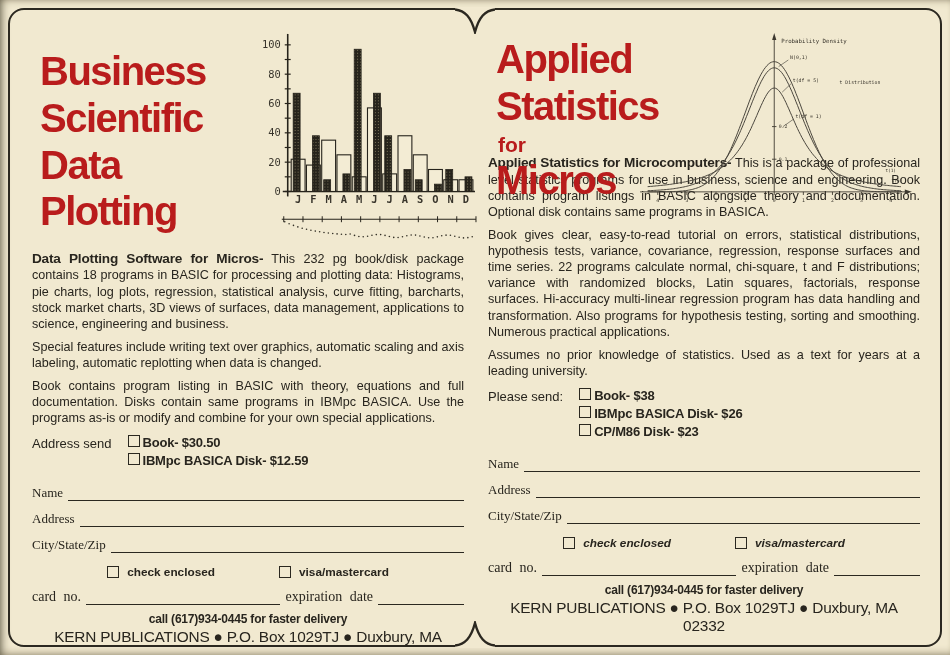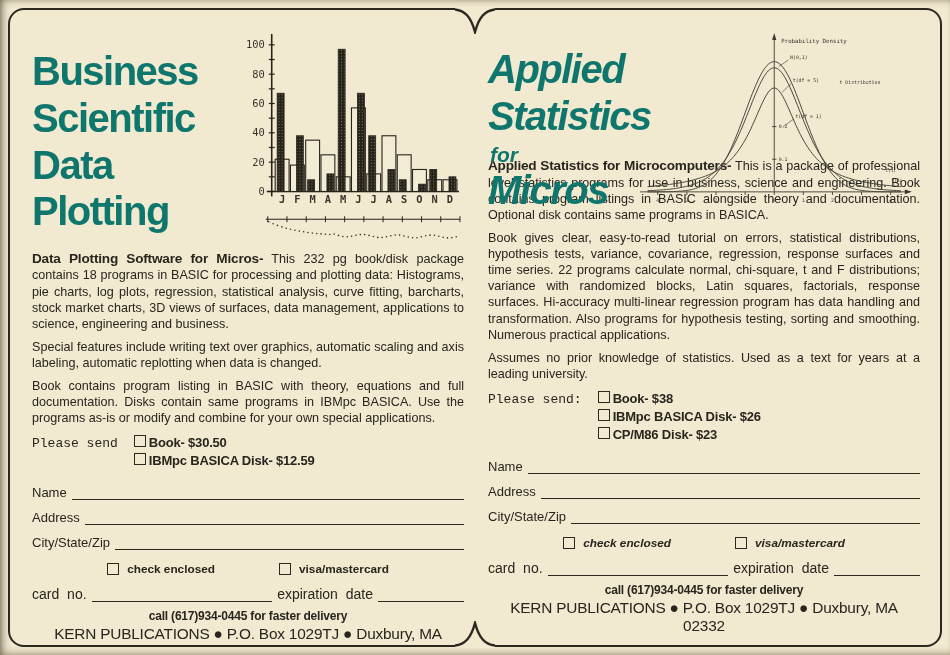--- a/index.html
+++ b/index.html
@@ -7,37 +7,37 @@
         box-shadow:inset 8px 0 10px -7px #5f5946, inset 0 -7px 10px -7px #8b8166, inset 0 6px 8px -7px #8b8166;
         font-family:"Liberation Sans",sans-serif;color:#28251e;}
   .coupon{position:absolute;inset:8px;border:2.4px solid #2b2820;border-radius:16px;}
   .notch{position:absolute;left:50%;margin-left:-20px;}
   .notch-top{top:-3px;}
   .notch-bot{bottom:-3px;transform:scaleY(-1);}
   .columns{position:absolute;inset:0;display:flex;gap:24px;padding:16px 20px 10px 22px;overflow:hidden;}
   .ad{flex:1 1 0;display:flex;flex-direction:column;min-width:0;}
   
   .ad-head{display:flex;margin-bottom:6px;}
-  .headline{font-weight:700;font-size:40px;line-height:1.17;letter-spacing:-1.5px;color:#0f766e;margin:0;}
+  .headline{font-weight:700;font-size:40px;line-height:1.17;letter-spacing:-1.5px;color:#b91c1c;margin:8px;}
   .left .headline{margin-top:22px;width:204px;flex:none;}
   .head-right{position:relative;height:206px;margin-bottom:4px;}
-  .head-right .headline{position:absolute;left:0;top:20px;font-style:italic;}
+  .head-right .headline{position:absolute;left:0;top:2px;}
   .t-for{font-size:21px;line-height:1.1;letter-spacing:0;margin:3px 0 1px 2px;}
   .barchart-svg{width:228px;height:216px;flex:none;margin-top:2px;}
   .curve-wrap{position:absolute;right:-6px;top:0;width:300px;}
   
   .ad-body p{font-size:12.6px;line-height:1.28;margin:0 0 7px;text-align:justify;}
   .ad-body b{font-size:13.6px;letter-spacing:-0.2px;}
   
   .order{display:flex;gap:16px;font-size:13px;margin:2px 0 4px;}
-  .order-prompt{flex:none;padding-top:1px;font-family:Liberation Mono, monospace;}
+  .order-prompt{flex:none;padding-top:1px;}
   .order-opts label{display:flex;gap:3px;margin-bottom:3px;font-weight:700;font-size:13px;letter-spacing:-0.2px;}
   .cb{display:inline-block;width:10px;height:10px;border:1.6px solid #2b2820;background:transparent;flex:none;}
   
-  .frow{display:flex;align-items:flex-end;gap:5px;font-size:13px;margin-top:10px;}
+  .frow{display:flex;align-items:flex-end;gap:5px;font-size:13px;margin-top:10px;font-family:Liberation Serif, serif;}
   .fline{flex:1;border-bottom:1.6px solid #2b2820;height:1.05em;}
   .fline.short{flex:0 0 86px;}
   .payrow{display:flex;justify-content:center;gap:64px;margin-top:12px;}
   .payrow label{display:flex;align-items:center;gap:8px;font-size:11.8px;}
   .left .paylbl{font-weight:700;}
   .right .paylbl{font-style:italic;font-weight:600;}
   .cardrow{font-size:14px;word-spacing:4px;margin-top:10px;}
   .call{font-weight:700;font-size:12px;text-align:center;margin-top:7px;letter-spacing:-0.2px;}
   .pub{font-weight:400;font-size:15.4px;text-align:center;margin-top:2px;letter-spacing:-0.2px;}
 </style>
@@ -184,21 +184,21 @@
               <circle cx="217.8" cy="211.607691473687" r="0.8" fill="#333026"></circle>
               <circle cx="222.20000000000002" cy="210.68738440085414" r="0.8" fill="#333026"></circle>
             </svg>
         </div>
         <div class="ad-body">
           <p><b>Data Plotting Software for Micros-</b> <span>This 232 pg book/disk package contains 18 programs in BASIC for processing and plotting data: Histograms, pie charts, log plots, regression, statistical analysis, curve fitting, barcharts, stock market charts, 3D views of surfaces, data management, applications to science, engineering and business.</span></p>
           <p><span>Special features include writing text over graphics, automatic scaling and axis labeling, automatic replotting when data is changed.</span></p>
           <p><span>Book contains program listing in BASIC with theory, equations and full documentation. Disks contain same programs in IBMpc BASICA. Use the programs as-is or modify and combine for your own special applications.</span></p>
         </div>
         <div class="order">
-          <span class="order-prompt">Please send</span>
+          <span class="order-prompt">Address send</span>
           <div class="order-opts">
             <label>
                 <span class="cb"></span>
                 <b>Book- $30.50</b>
               </label>
             <label>
                 <span class="cb"></span>
                 <b>IBMpc BASICA Disk- $12.59</b>
               </label>
           </div>

